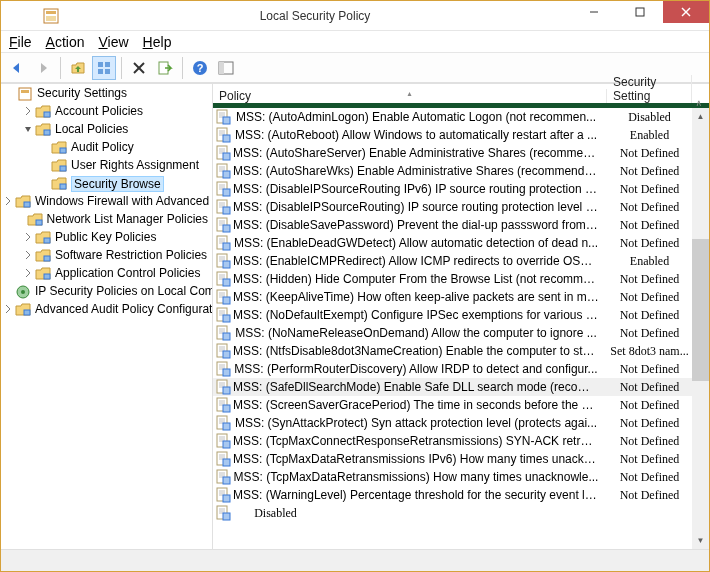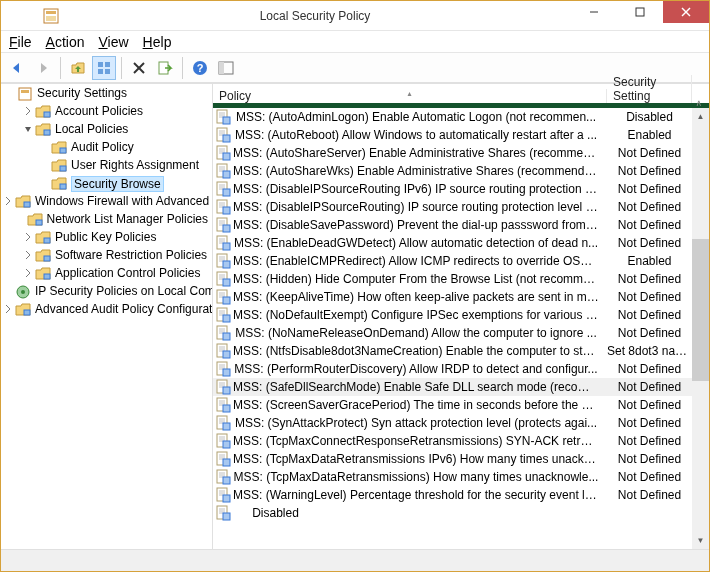--- a/index.html
+++ b/index.html
@@ -181,20 +181,21 @@
   .row .c-policy {
     flex-shrink: 0;
     overflow: hidden;
     text-overflow: ellipsis;
     padding-right: 8px;
   }
   .row .c-setting {
     flex-shrink: 0;
     overflow: hidden;
     text-overflow: ellipsis;
+    font-family: Liberation Serif, serif;
   }
   .scrollbar {
     position: absolute;
     right: 0; top: 0; bottom: 0;
     width: 17px;
     background: #f0f0f0;
     display: flex;
     flex-direction: column;
   }
   .sb-btn {

